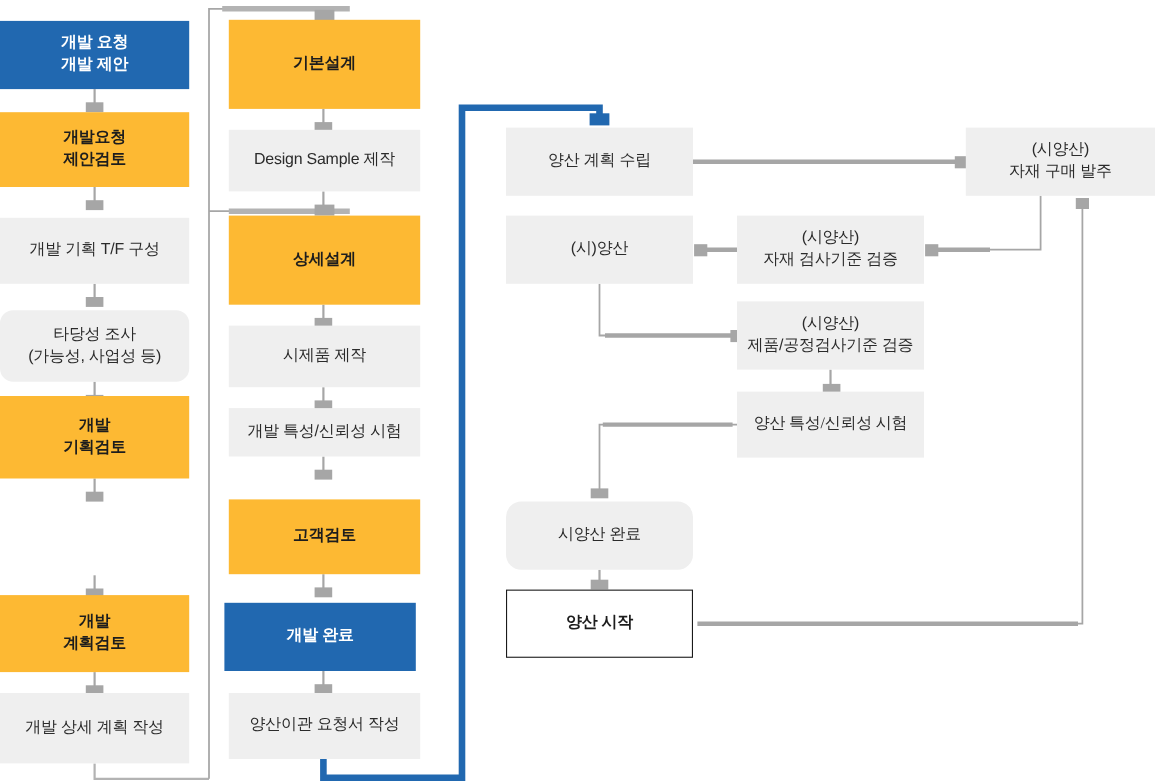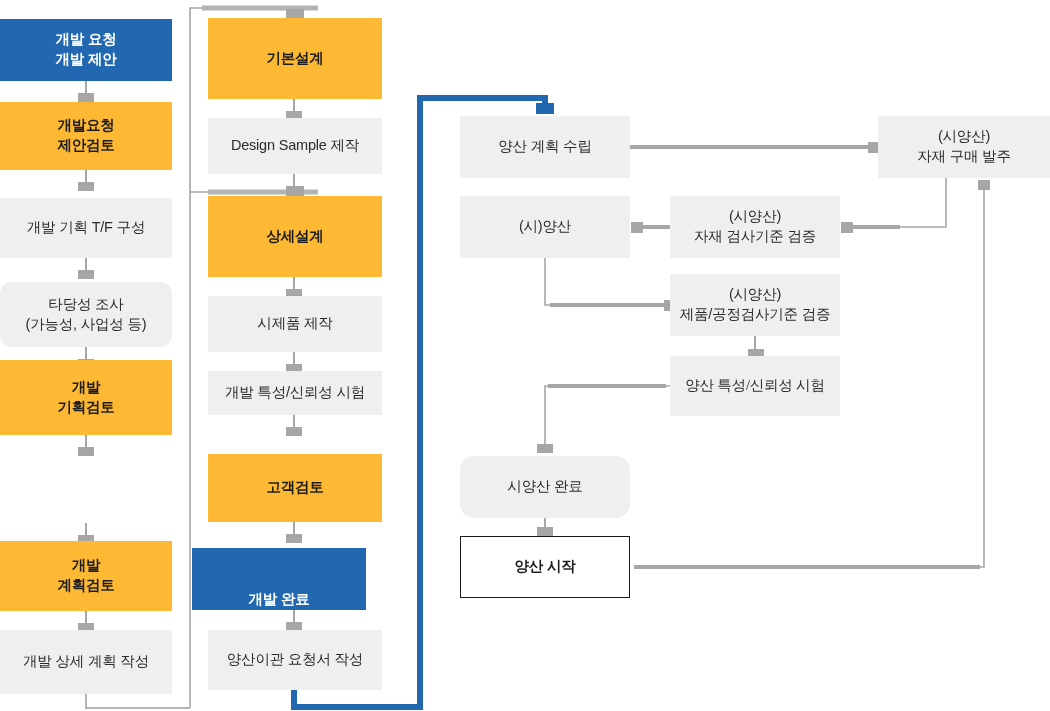--- a/index.html
+++ b/index.html
@@ -217,21 +217,21 @@
   </div>
 
   <div class="node gray" style="left:208px; top:371px; width:174px; height:44px;">
     <span>개발 특성/신뢰성 시험</span>
   </div>
 
   <div class="node orange" style="left:208px; top:454px; width:174px; height:68px;">
     <span>고객검토</span>
   </div>
 
-  <div class="node blue" style="left:192px; top:548px; width:174px; height:62px;align-items:flex-end;">
+  <div class="node blue" style="left:204px; top:548px; width:174px; height:62px;">
     <span>개발 완료</span>
   </div>
 
   <div class="node gray" style="left:208px; top:630px; width:174px; height:60px;">
     <span>양산이관 요청서 작성</span>
   </div>
 
   <div class="node gray" style="left:460px; top:116px; width:170px; height:62px;">
     <span>양산 계획 수립</span>
   </div>

